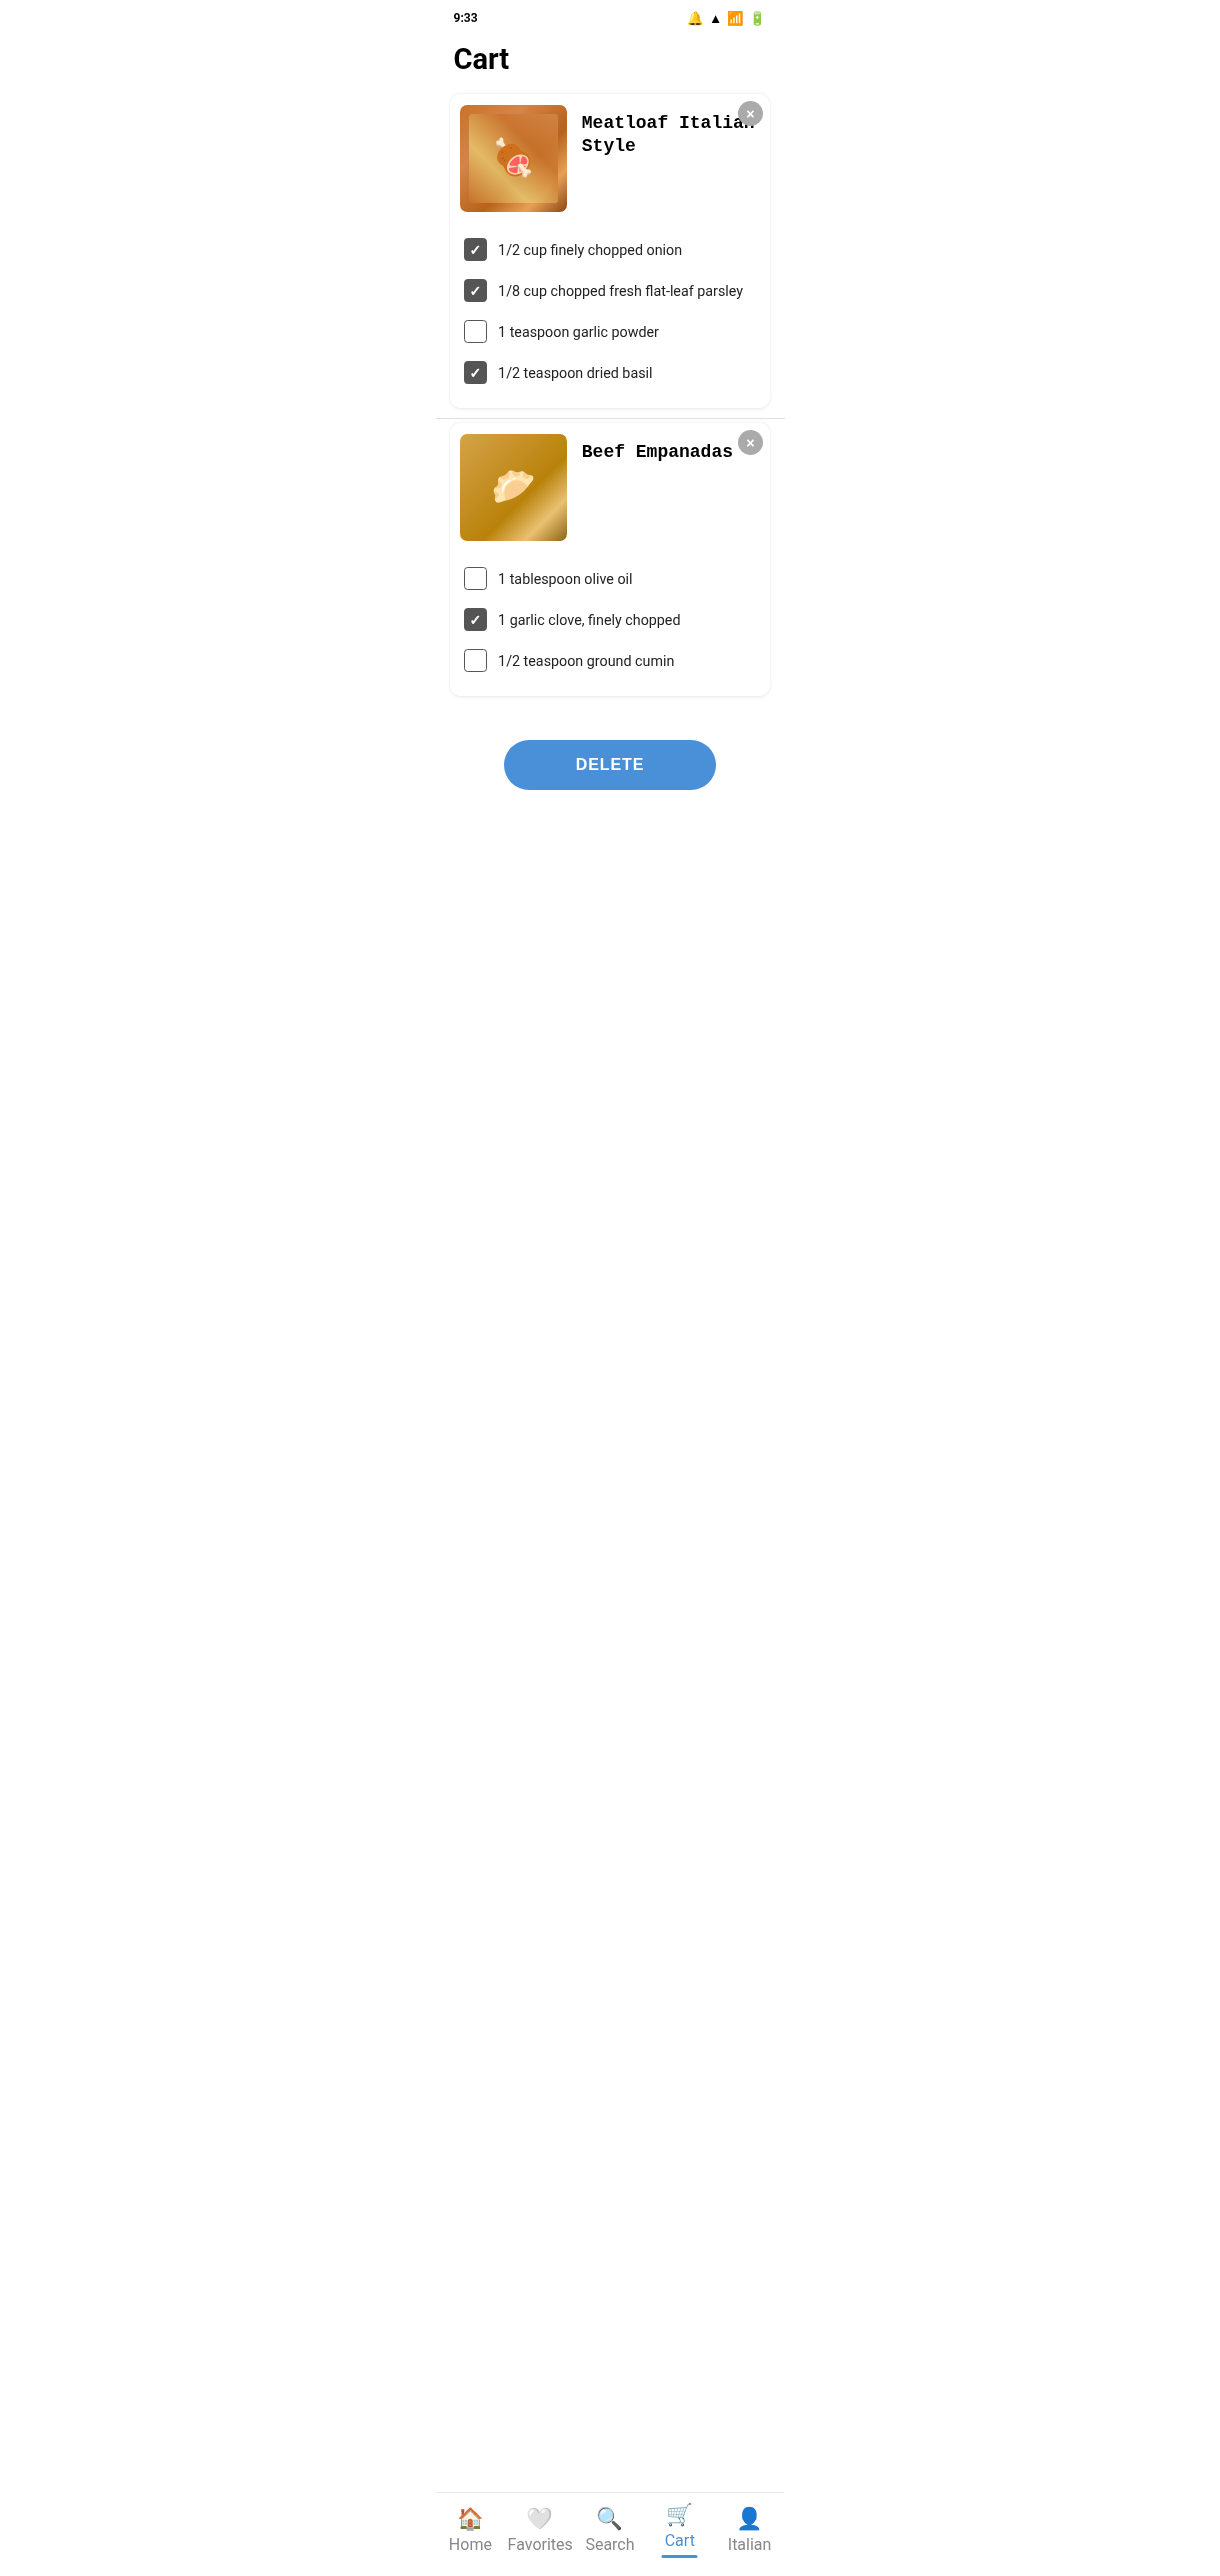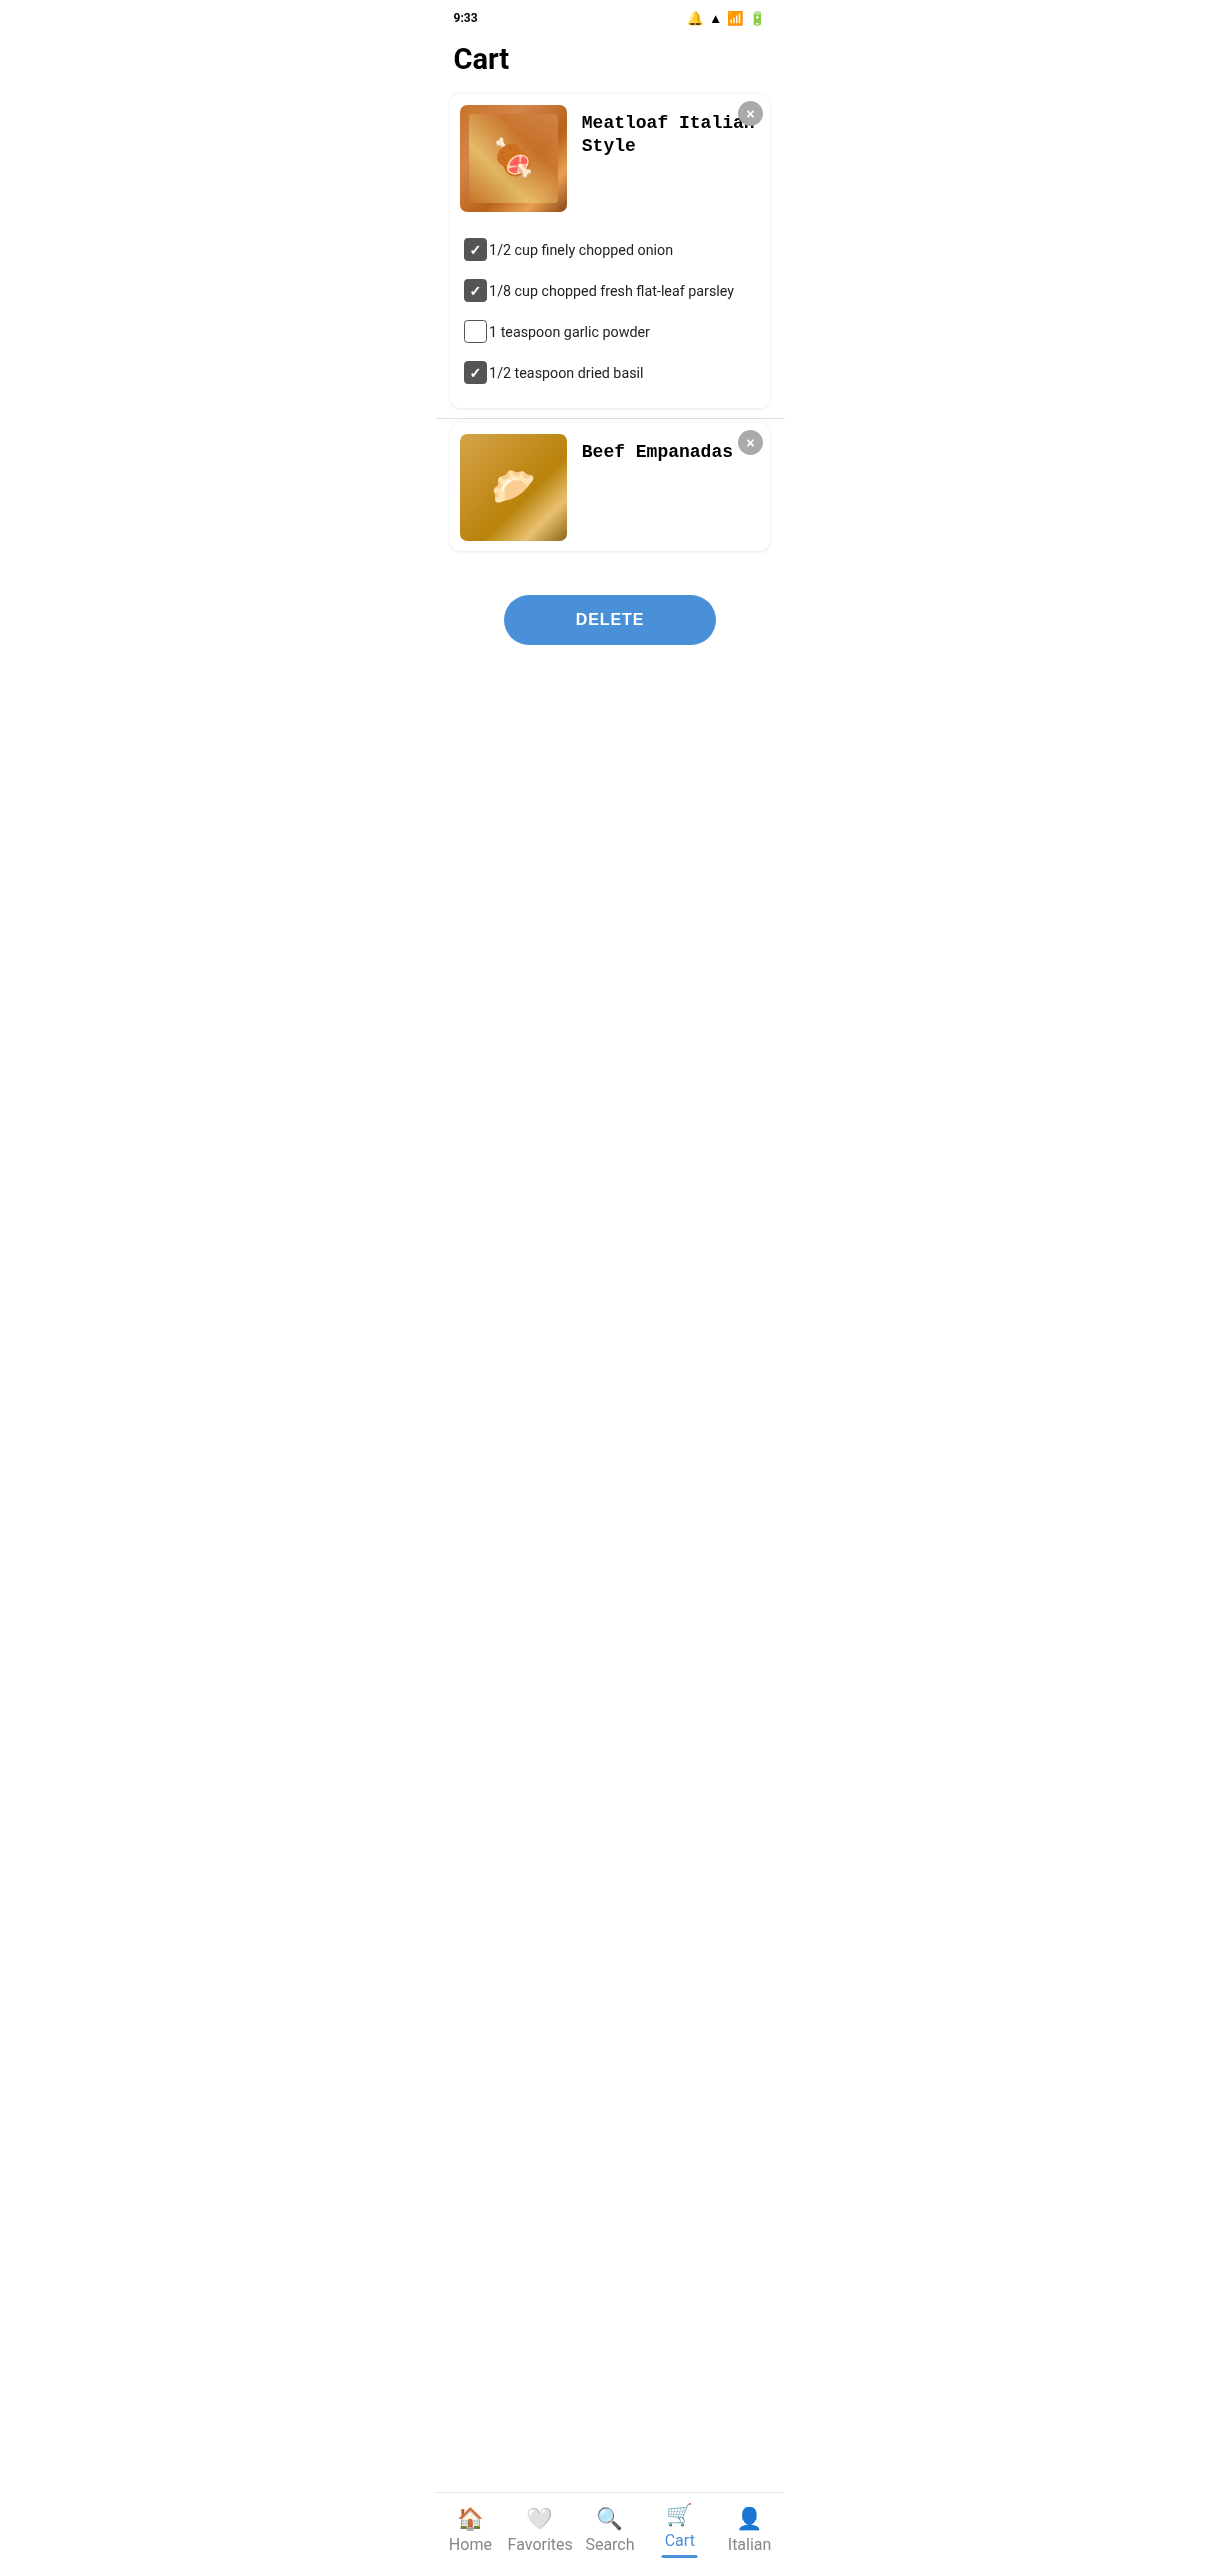--- a/index.html
+++ b/index.html
@@ -146,21 +146,21 @@
     }
 
     .ingredients-list {
       padding: 7.2px 14.3px 14.3px;
     }
 
     .ingredient-item {
       display: flex;
       align-items: center;
       padding: 9px 0;
-      gap: 2px;
+      gap: 11px;
     }
 
     .checkbox {
       width: 23px;
       height: 23px;
       border: 1.8px solid #555;
       border-radius: 3.6px;
       flex-shrink: 0;
       display: flex;
       align-items: center;
@@ -308,20 +308,34 @@
   </div>
 
   <div class="divider"></div>
 
   <div class="recipe-card">
     <div class="recipe-header">
       <div class="empanada-img recipe-image"></div>
       <span class="recipe-title">Beef Empanadas</span>
       <button class="close-btn">×</button>
     </div>
+    <div class="ingredients-list">
+      <div class="ingredient-item">
+        <div class="checkbox"></div>
+        <span class="ingredient-text">1 tablespoon olive oil</span>
+      </div>
+      <div class="ingredient-item">
+        <div class="checkbox checked"></div>
+        <span class="ingredient-text">1 garlic clove, finely chopped</span>
+      </div>
+      <div class="ingredient-item">
+        <div class="checkbox"></div>
+        <span class="ingredient-text">1/2 teaspoon ground cumin</span>
+      </div>
+    </div>
   </div>
 
   <button class="delete-btn">DELETE</button>
 
 </div>
 
 <nav class="bottom-nav">
   <div class="nav-item">
     <span class="nav-icon home-icon">🏠</span>
     <span class="nav-label">Home</span>

